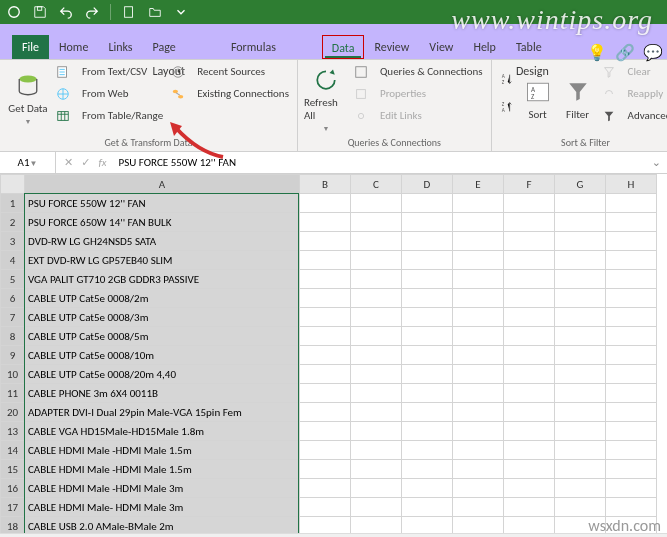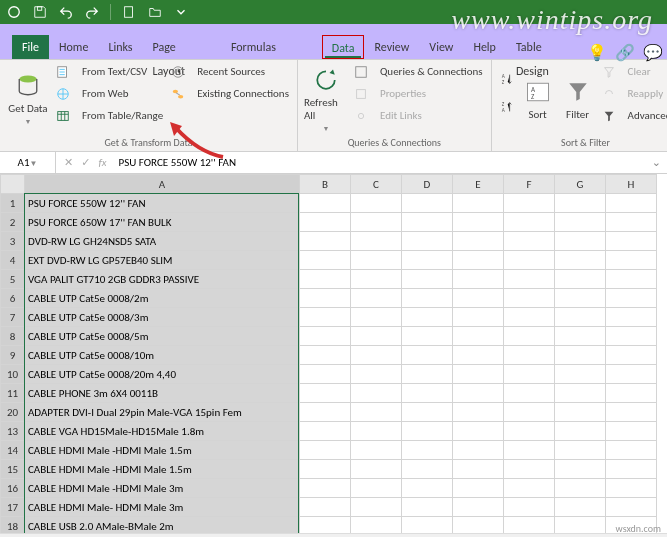--- a/index.html
+++ b/index.html
@@ -54,21 +54,21 @@
 .colN { width: 51px; }
 .selection-border { position:absolute; border: 1px solid #217346; pointer-events:none; }
 .corner { width: 24px; background: #e6e6e6; }
 
 
 .arrow { position: absolute; top: 122px; left: 168px; pointer-events: none; z-index: 10; }
 .arrow svg { width: 60px; height: 40px; }
 
 
 .watermark { position: absolute; top: 4px; right: 14px; font-family: Georgia, serif; font-size: 28px; color: rgba(255,255,255,0.85); letter-spacing: 1px; pointer-events:none; z-index:20; text-shadow: 0 0 3px rgba(0,0,0,0.4); font-style: italic;}
-.footer-mark { position: absolute; bottom: 2px; right: 6px; font-size: 10px; color: #999; }
+.footer-mark { position: absolute; bottom: 2px; right: 6px; font-size: 16px; color: #999; }
 .bottom-bar { height: 16px; background: #f0f0f0; border-top: 1px solid #ddd; }
 </style>
 </head>
 <body>
 
 <div class="watermark">www.wintips.org</div>
 
 <div class="titlebar">
   <div class="icon-btn">
       <svg viewBox="0 0 16 16">
@@ -314,21 +314,21 @@
           <td class="colN"></td>
           <td class="colN"></td>
           <td class="colN"></td>
           <td class="colN"></td>
           <td class="colN"></td>
           <td class="colN"></td>
           <td class="colN"></td>
         </tr>
         <tr>
           <th class="row sel">2</th>
-          <td class="data colA">PSU FORCE 650W 17'' FAN BULK</td>
+          <td class="data colA">PSU FORCE 650W 14'' FAN BULK</td>
           <td class="colN"></td>
           <td class="colN"></td>
           <td class="colN"></td>
           <td class="colN"></td>
           <td class="colN"></td>
           <td class="colN"></td>
           <td class="colN"></td>
         </tr>
         <tr>
           <th class="row sel">3</th>

